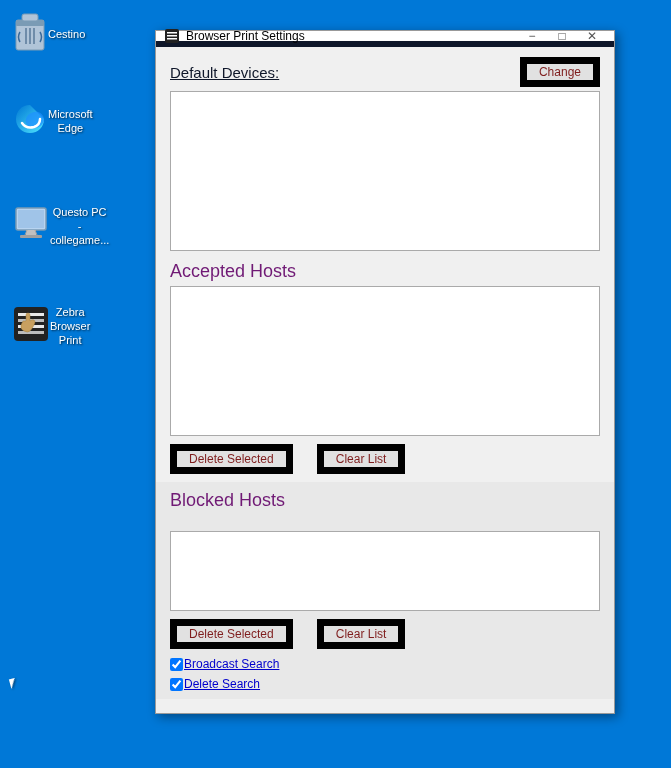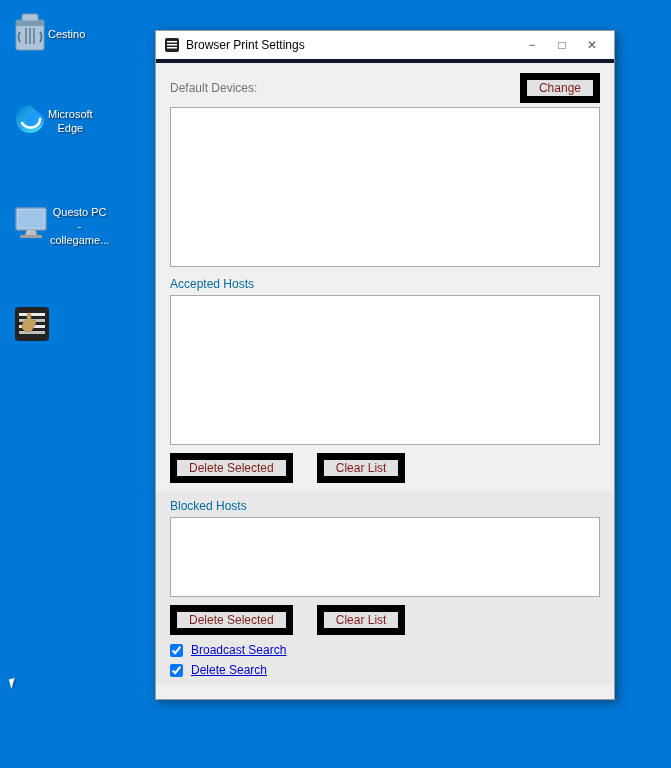--- a/index.html
+++ b/index.html
@@ -44,25 +44,25 @@
       position: absolute;
       top: 30px;
       left: 155px;
       width: 460px;
       background: #f0f0f0;
       border: 1px solid #999;
       box-shadow: 3px 3px 10px rgba(0,0,0,0.4);
     }
     .title-bar {
       background: #ffffff;
-      height: 32px;
+      height: 16px;
       display: flex;
       align-items: center;
       padding: 0 8px;
-      border-bottom: 4px solid #0f172a;
+      border-bottom: 6px solid #0f172a;
       user-select: none;
     }
     .title-bar-icon {
       width: 16px;
       height: 16px;
       margin-right: 6px;
       flex-shrink: 0;
     }
     .title-bar-title {
       flex: 1;
@@ -92,23 +92,24 @@
       background: #f0f0f0;
     }
 
     
     .default-devices-row {
       display: flex;
       align-items: center;
       margin-bottom: 4px;
     }
     .section-label {
-      font-size: 12px;
-      color: #737373;
+      font-size: 15px;
+      color: #0f172a;
       flex: 1;
+      text-decoration: underline;
     }
     .btn {
       background: #e1e1e1;
       border: 7px solid #000000;
       padding: 1px 12px;
       font-size: 12px;
       cursor: pointer;
       color: #7f1d1d;
       min-width: 70px;
     }
@@ -120,22 +121,22 @@
       overflow-y: auto;
     }
 
     .default-devices-box {
       height: 160px;
       margin-bottom: 10px;
     }
 
     
     .section-header {
-      font-size: 12px;
-      color: #0369a1;
+      font-size: 18px;
+      color: #701a75;
       margin-bottom: 4px;
     }
 
     .accepted-hosts-box {
       height: 150px;
       margin-bottom: 8px;
     }
 
     
     .btn-row {
@@ -156,21 +157,21 @@
     .blocked-hosts-box {
       height: 80px;
       margin-bottom: 8px;
     }
 
     
     .checkbox-row {
       display: flex;
       align-items: center;
       margin-top: 6px;
-      gap: 8px;
+      gap: 1px;
     }
     .checkbox-row input[type="checkbox"] {
       width: 13px;
       height: 13px;
       cursor: pointer;
     }
     .checkbox-label {
       font-size: 12px;
       color: #0000cc;
       text-decoration: underline;
@@ -251,20 +252,21 @@
       <rect x="2" y="2" width="34" height="34" rx="4" fill="#222"></rect>
 
       <rect x="6" y="8" width="26" height="3" fill="white" opacity="0.9"></rect>
       <rect x="6" y="14" width="26" height="3" fill="white" opacity="0.7"></rect>
       <rect x="6" y="20" width="26" height="3" fill="white" opacity="0.9"></rect>
       <rect x="6" y="26" width="26" height="3" fill="white" opacity="0.7"></rect>
 
       <path d="M14 16 L14 10 Q14 8 16 8 Q18 8 18 10 L18 16 Q20 14 22 15 Q24 16 22 20 Q20 24 18 26 Q16 28 12 26 Q8 24 9 20 L11 16 Z" fill="#c8a060" stroke="#a08040" stroke-width="0.5"></path>
     </svg>
   </div>
+  <span class="icon-label">Zebra<br>Browser Print</span>
 </div>
 
 <div class="cursor-arrow"></div>
 
 <div class="window">
 
   <div class="title-bar">
     <div class="title-bar-icon">
       <svg width="16" height="16" viewBox="0 0 16 16">
         <rect x="1" y="1" width="14" height="14" rx="2" fill="#222"></rect>
@@ -293,21 +295,21 @@
       <span>Accepted Hosts</span>
     </div>
     <div class="listbox accepted-hosts-box"></div>
 
     <div class="btn-row">
       <button class="btn">Delete Selected</button>
       <button class="btn">Clear List</button>
     </div>
 
     <div class="blocked-section">
-      <div class="section-header" style="margin-bottom:4px;">
+      <div class="section-header" style="margin-bottom:20px;">
         <span>Blocked Hosts</span>
       </div>
       <div class="listbox blocked-hosts-box"></div>
 
       <div class="btn-row">
         <button class="btn">Delete Selected</button>
         <button class="btn">Clear List</button>
       </div>
 
       <div class="checkbox-row">

